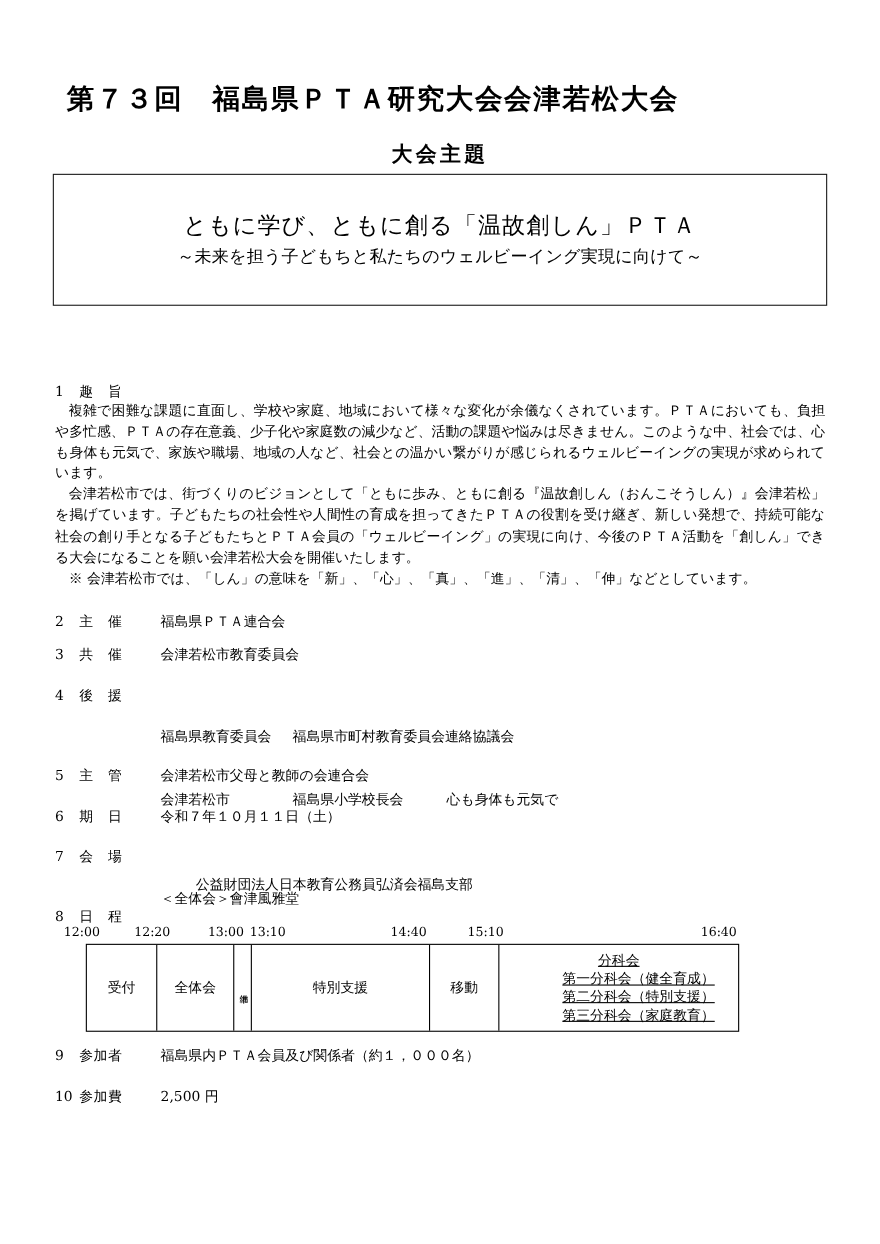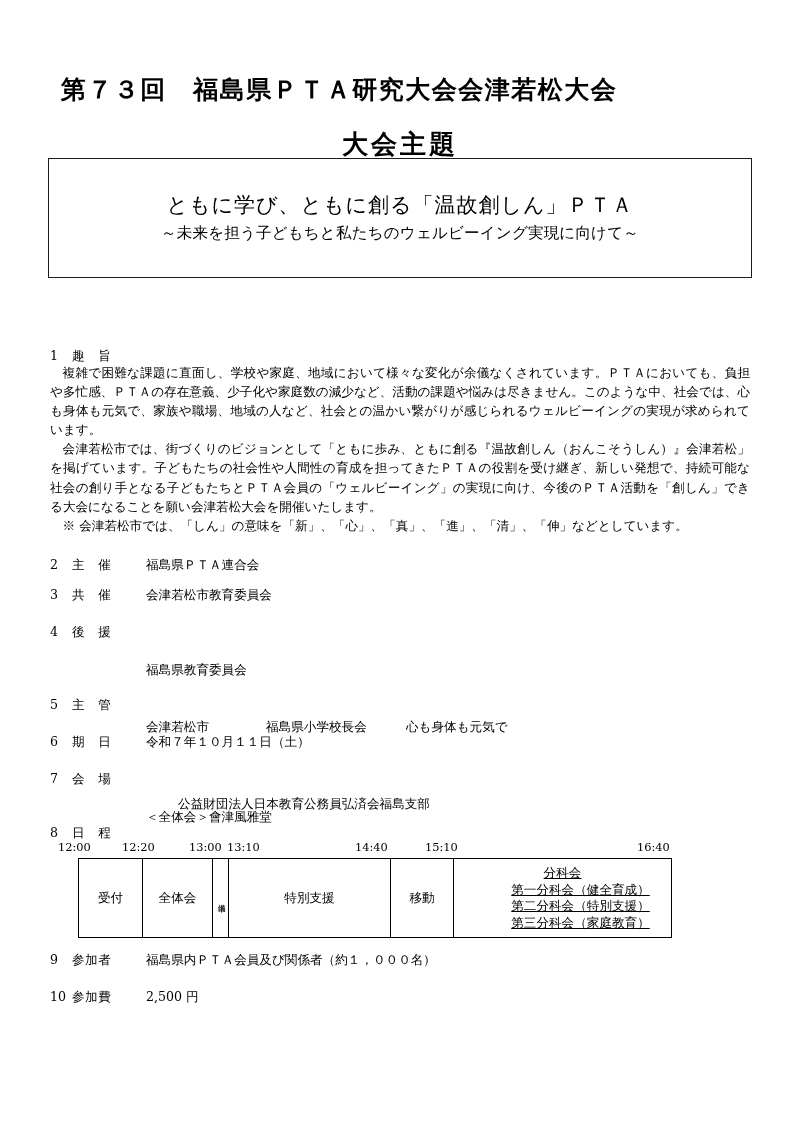--- a/index.html
+++ b/index.html
@@ -35,21 +35,21 @@
     letter-spacing: 1.5px;
     line-height: 1.1;
     font-family: "DejaVu Serif", "Liberation Serif", serif;
   }
   .subject-heading {
     position: absolute;
     left: 0;
     top: 130px;
     width: 800px;
     text-align: center;
-    font-size: 26px;
+    font-size: 19px;
     font-weight: bold;
     letter-spacing: 3px;
     line-height: 1.1;
   }
 
   
   .theme-box {
     position: absolute;
     left: 48px;
     top: 158px;
@@ -237,35 +237,37 @@
     <span class="item-label">共　催</span>
     <span class="item-body">会津若松市教育委員会</span>
   </div>
 
   <div class="item" style="left:50px; top:622px; width:700px;">
     <span class="item-num">4</span>
     <span class="item-label">後　援</span>
     <span class="item-body">
       <div style="display:flex;">
         <span style="display:inline-block;width:120px;">福島県教育委員会</span>
+        <span>福島県市町村教育委員会連絡協議会</span>
       </div>
       <div style="display:flex;">
         <span style="display:inline-block;width:120px;">会津若松市</span>
         <span style="display:inline-block;width:140px;">福島県小学校長会</span>
         <span>心も身体も元気で</span>
       </div>
       <div>
         <span>公益財団法人日本教育公務員弘済会福島支部</span>
       </div>
     </span>
   </div>
 
   <div class="item" style="left:50px; top:695px; width:700px;">
     <span class="item-num">5</span>
     <span class="item-label">主　管</span>
+    <span class="item-body">会津若松市父母と教師の会連合会</span>
   </div>
 
   <div class="item" style="left:50px; top:732px; width:700px;">
     <span class="item-num">6</span>
     <span class="item-label">期　日</span>
     <span class="item-body">令和７年１０月１１日（土）</span>
   </div>
 
   <div class="item" style="left:50px; top:769px; width:700px;">
     <span class="item-num">7</span>

